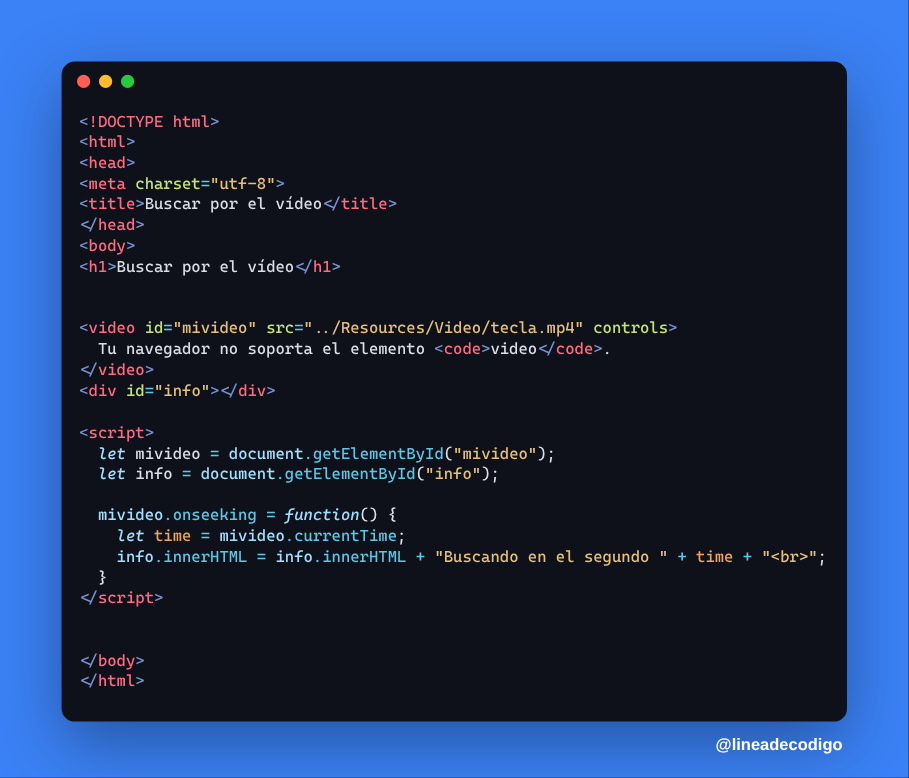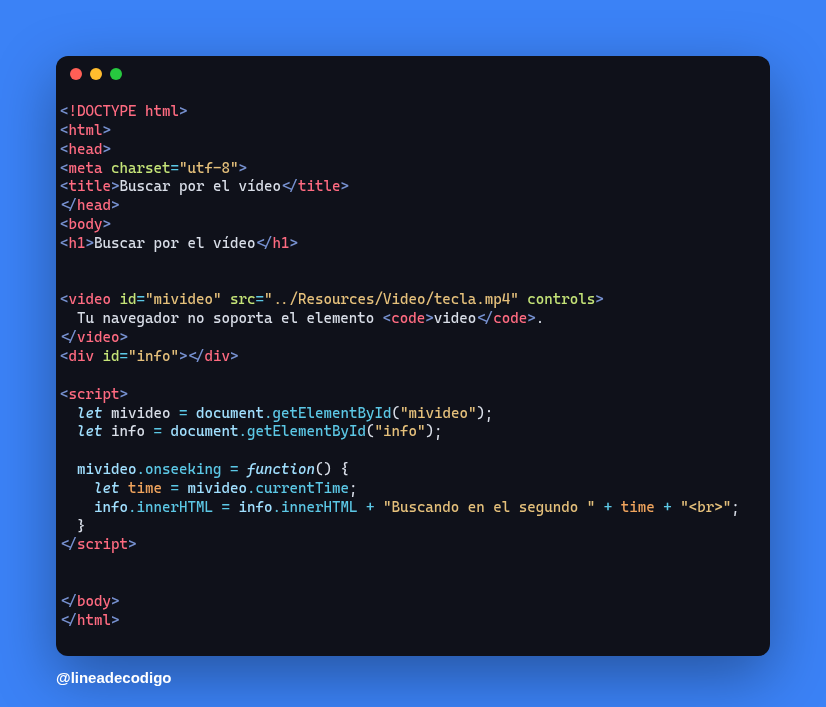--- a/index.html
+++ b/index.html
@@ -30,21 +30,21 @@
     gap: 8px;
   }
   .dot {
     width: 12px; height: 12px; border-radius: 50%;
   }
   .dot.red { background: #ff5f56; }
   .dot.yellow { background: #ffbd2e; }
   .dot.green { background: #27c93f; }
 
   .code {
-    padding: 10px 16px 26px 4px;
+    padding: 10px 16px 26px 16px;
     color: #d9dee8;
     white-space: pre;
   }
 
   
   .pun   { color: #7690cf; }   
   .tag   { color: #ff6b81; }   
   .attr  { color: #c5e478; }   
   .str   { color: #e5c07b; }   
   .txt   { color: #d9dee8; }   
@@ -53,21 +53,21 @@
   .obj   { color: #a1e0ff; }   
   .call  { color: #5cc8e6; }   
   .prop  { color: #5cc8e6; }   
   .parm  { color: #f0a45d; }   
   .op    { color: #5cc8e6; }   
   .sym   { color: #d9dee8; }   
   .dot2  { color: #5cc8e6; }
 
   .credit {
     width: 714px;
-    text-align: left;
+    text-align: right;
     color: #ffffff;
     font-weight: 700;
     font-family: -apple-system, BlinkMacSystemFont, "Segoe UI", Helvetica, Arial, sans-serif;
     font-size: 15px;
     margin-top: 12px;
     padding-right: 4px;
   }
 </style>
 </head>
 <body>

